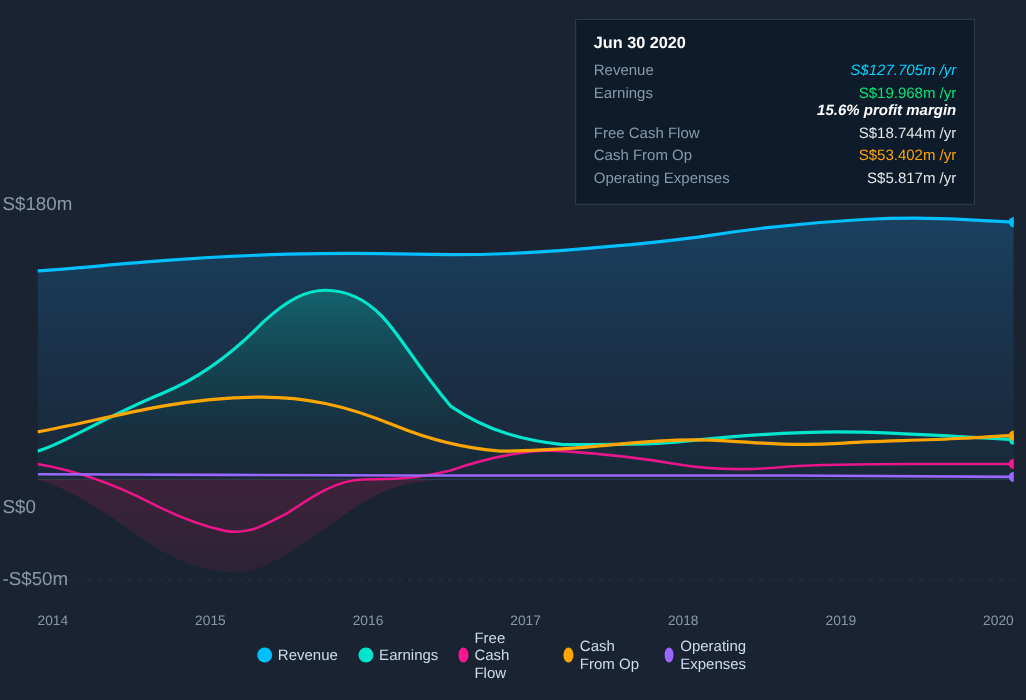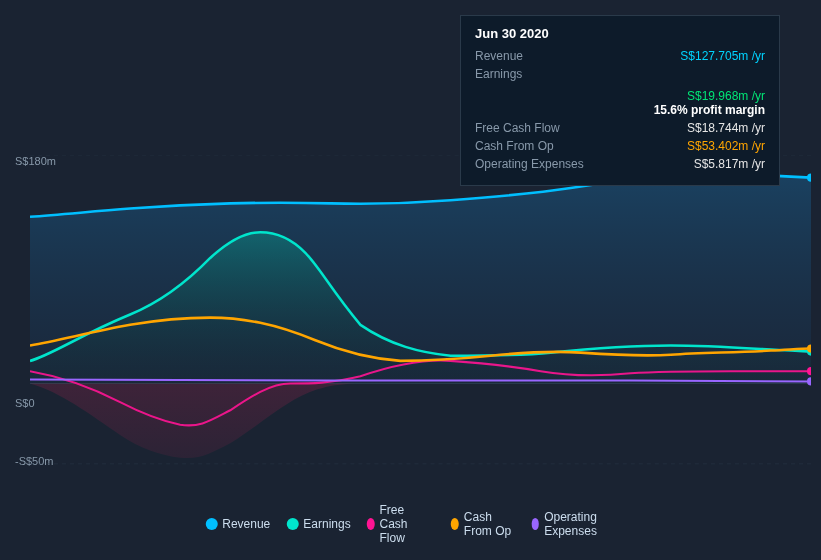--- a/index.html
+++ b/index.html
@@ -48,38 +48,39 @@
       color: #8899aa;
       font-size: 12px;
       min-width: 120px;
     }
 
     .info-value {
       font-size: 12px;
       text-align: right;
     }
 
-    .info-value.cyan { color: #00d4ff; }
-    .info-value.green { color: #00e676; margin-top: 22px; }
+    .info-value.cyan { color: #00d4ff; font-style: italic; }
+    .info-value.green { color: #00e676; }
     .info-value.pink { color: #e5e5e5; }
     .info-value.orange { color: #ffa500; }
     .info-value.purple { color: #e5e5e5; }
 
     .profit-margin {
       color: #ffffff;
       font-size: 12px;
       font-weight: bold;
+      font-style: italic;
     }
 
     
     .y-label {
       position: absolute;
       color: #8899aa;
-      font-size: 11px;
-      left: 15px;
+      font-size: 15px;
+      left: 2px;
     }
 
     
     .x-label {
       position: absolute;
       color: #8899aa;
       font-size: 11px;
       bottom: 60px;
     }
 
@@ -209,20 +210,29 @@
       <path d="M0,218 C100,218 200,219 300,219 C400,219 500,219 600,219 C700,219 750,220 780,220" fill="none" stroke="#9966ff" stroke-width="2"></path>
 
       <circle cx="780" cy="22" r="4" fill="#00bfff"></circle>
       <circle cx="780" cy="191" r="4" fill="#00e5cc"></circle>
       <circle cx="780" cy="188" r="4" fill="#ffa500"></circle>
       <circle cx="780" cy="210" r="4" fill="#ff1493"></circle>
       <circle cx="780" cy="220" r="4" fill="#9966ff"></circle>
     </svg>
   </div>
 
+  <div style="position:absolute; bottom:57px; left:30px; right:10px; display:flex; justify-content:space-between;">
+    <span class="x-label" style="position:relative; bottom:auto;">2014</span>
+    <span class="x-label" style="position:relative; bottom:auto;">2015</span>
+    <span class="x-label" style="position:relative; bottom:auto;">2016</span>
+    <span class="x-label" style="position:relative; bottom:auto;">2017</span>
+    <span class="x-label" style="position:relative; bottom:auto;">2018</span>
+    <span class="x-label" style="position:relative; bottom:auto;">2019</span>
+    <span class="x-label" style="position:relative; bottom:auto;">2020</span>
+  </div>
 
   <div class="legend">
     <div class="legend-item">
       <div class="legend-dot" style="background:#00bfff;"></div>
       <span class="legend-label">Revenue</span>
     </div>
     <div class="legend-item">
       <div class="legend-dot" style="background:#00e5cc;"></div>
       <span class="legend-label">Earnings</span>
     </div>

